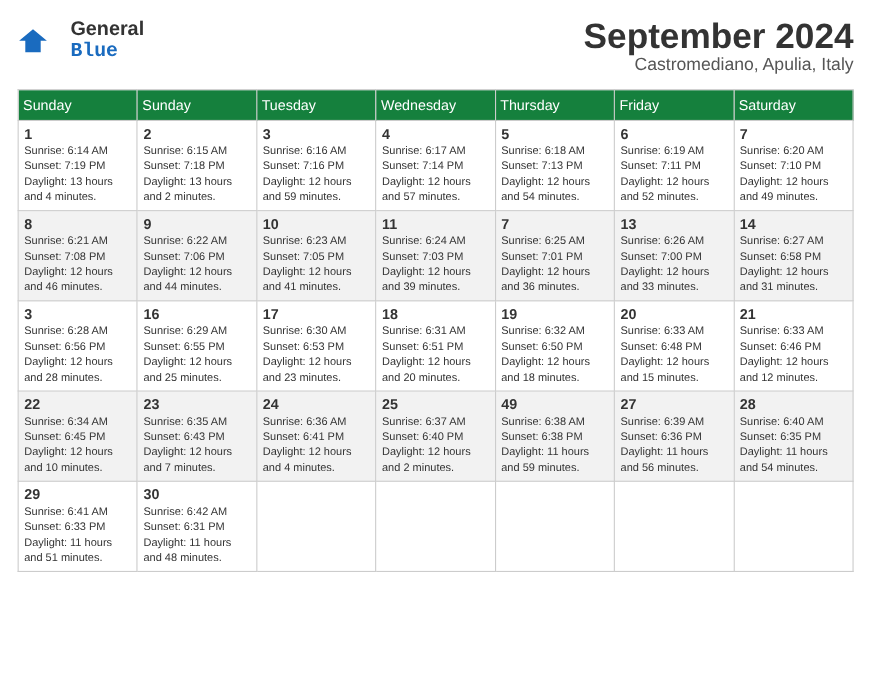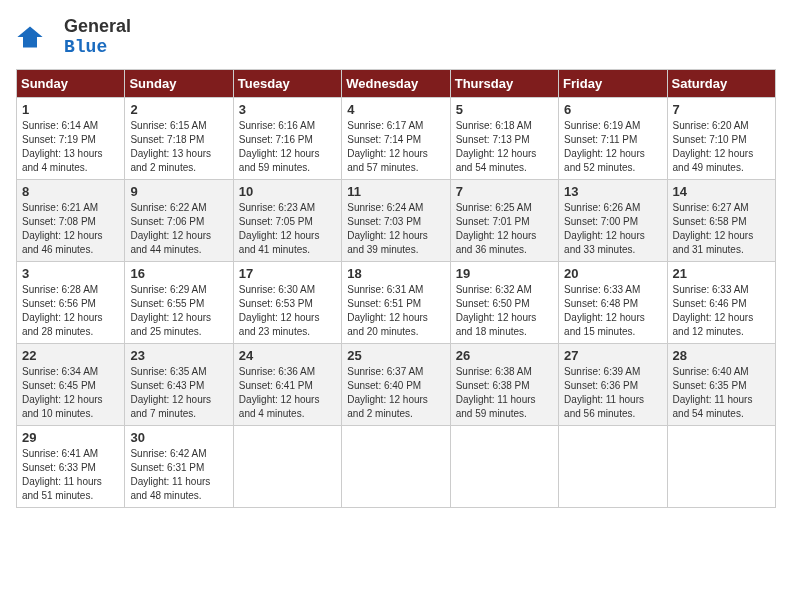--- a/index.html
+++ b/index.html
@@ -48,24 +48,24 @@
     .location-title {
       font-size: 16px;
       color: #555;
     }
     .calendar-table {
       width: 100%;
       border-collapse: collapse;
       border: 1px solid #ccc;
     }
     .calendar-table th {
-      background-color: #7f1d1d;
+      background-color: #15803d;
       color: white;
       font-size: 13px;
-      font-weight: bold;
+      font-weight: normal;
       padding: 6px 4px;
       text-align: left;
       border: 1px solid #ccc;
     }
     .calendar-table td {
       vertical-align: top;
       border: 1px solid #ccc;
       padding: 4px 5px;
       font-size: 10.5px;
       color: #333;
@@ -97,20 +97,24 @@
 
 <div class="header-area">
   <div class="logo">
     <svg class="logo-icon" viewBox="0 0 40 40">
       <polygon points="20,5 38,20 30,20 30,35 10,35 10,20 2,20" fill="#1a6bbf"></polygon>
     </svg>
     <div>
       <span class="logo-text-general">General</span><br>
       <span class="logo-text-blue">Blue</span>
     </div>
+  </div>
+  <div class="title-area">
+    <div class="month-title">September 2024</div>
+    <div class="location-title">Castromediano, Apulia, Italy</div>
   </div>
 </div>
 
 <table class="calendar-table">
   <thead>
     <tr>
       <th>Sunday</th>
       <th>Sunday</th>
       <th>Tuesday</th>
       <th>Wednesday</th>
@@ -221,21 +225,21 @@
       </td>
         <td>
         <span class="day-number">24</span>
         <span class="day-info">Sunrise: 6:36 AM<br>Sunset: 6:41 PM<br>Daylight: 12 hours and 4 minutes.</span>
       </td>
         <td>
         <span class="day-number">25</span>
         <span class="day-info">Sunrise: 6:37 AM<br>Sunset: 6:40 PM<br>Daylight: 12 hours and 2 minutes.</span>
       </td>
         <td>
-        <span class="day-number">26</span>
+        <span class="day-number">49</span>
         <span class="day-info">Sunrise: 6:38 AM<br>Sunset: 6:38 PM<br>Daylight: 11 hours and 59 minutes.</span>
       </td>
         <td>
         <span class="day-number">27</span>
         <span class="day-info">Sunrise: 6:39 AM<br>Sunset: 6:36 PM<br>Daylight: 11 hours and 56 minutes.</span>
       </td>
         <td>
         <span class="day-number">28</span>
         <span class="day-info">Sunrise: 6:40 AM<br>Sunset: 6:35 PM<br>Daylight: 11 hours and 54 minutes.</span>
       </td>

